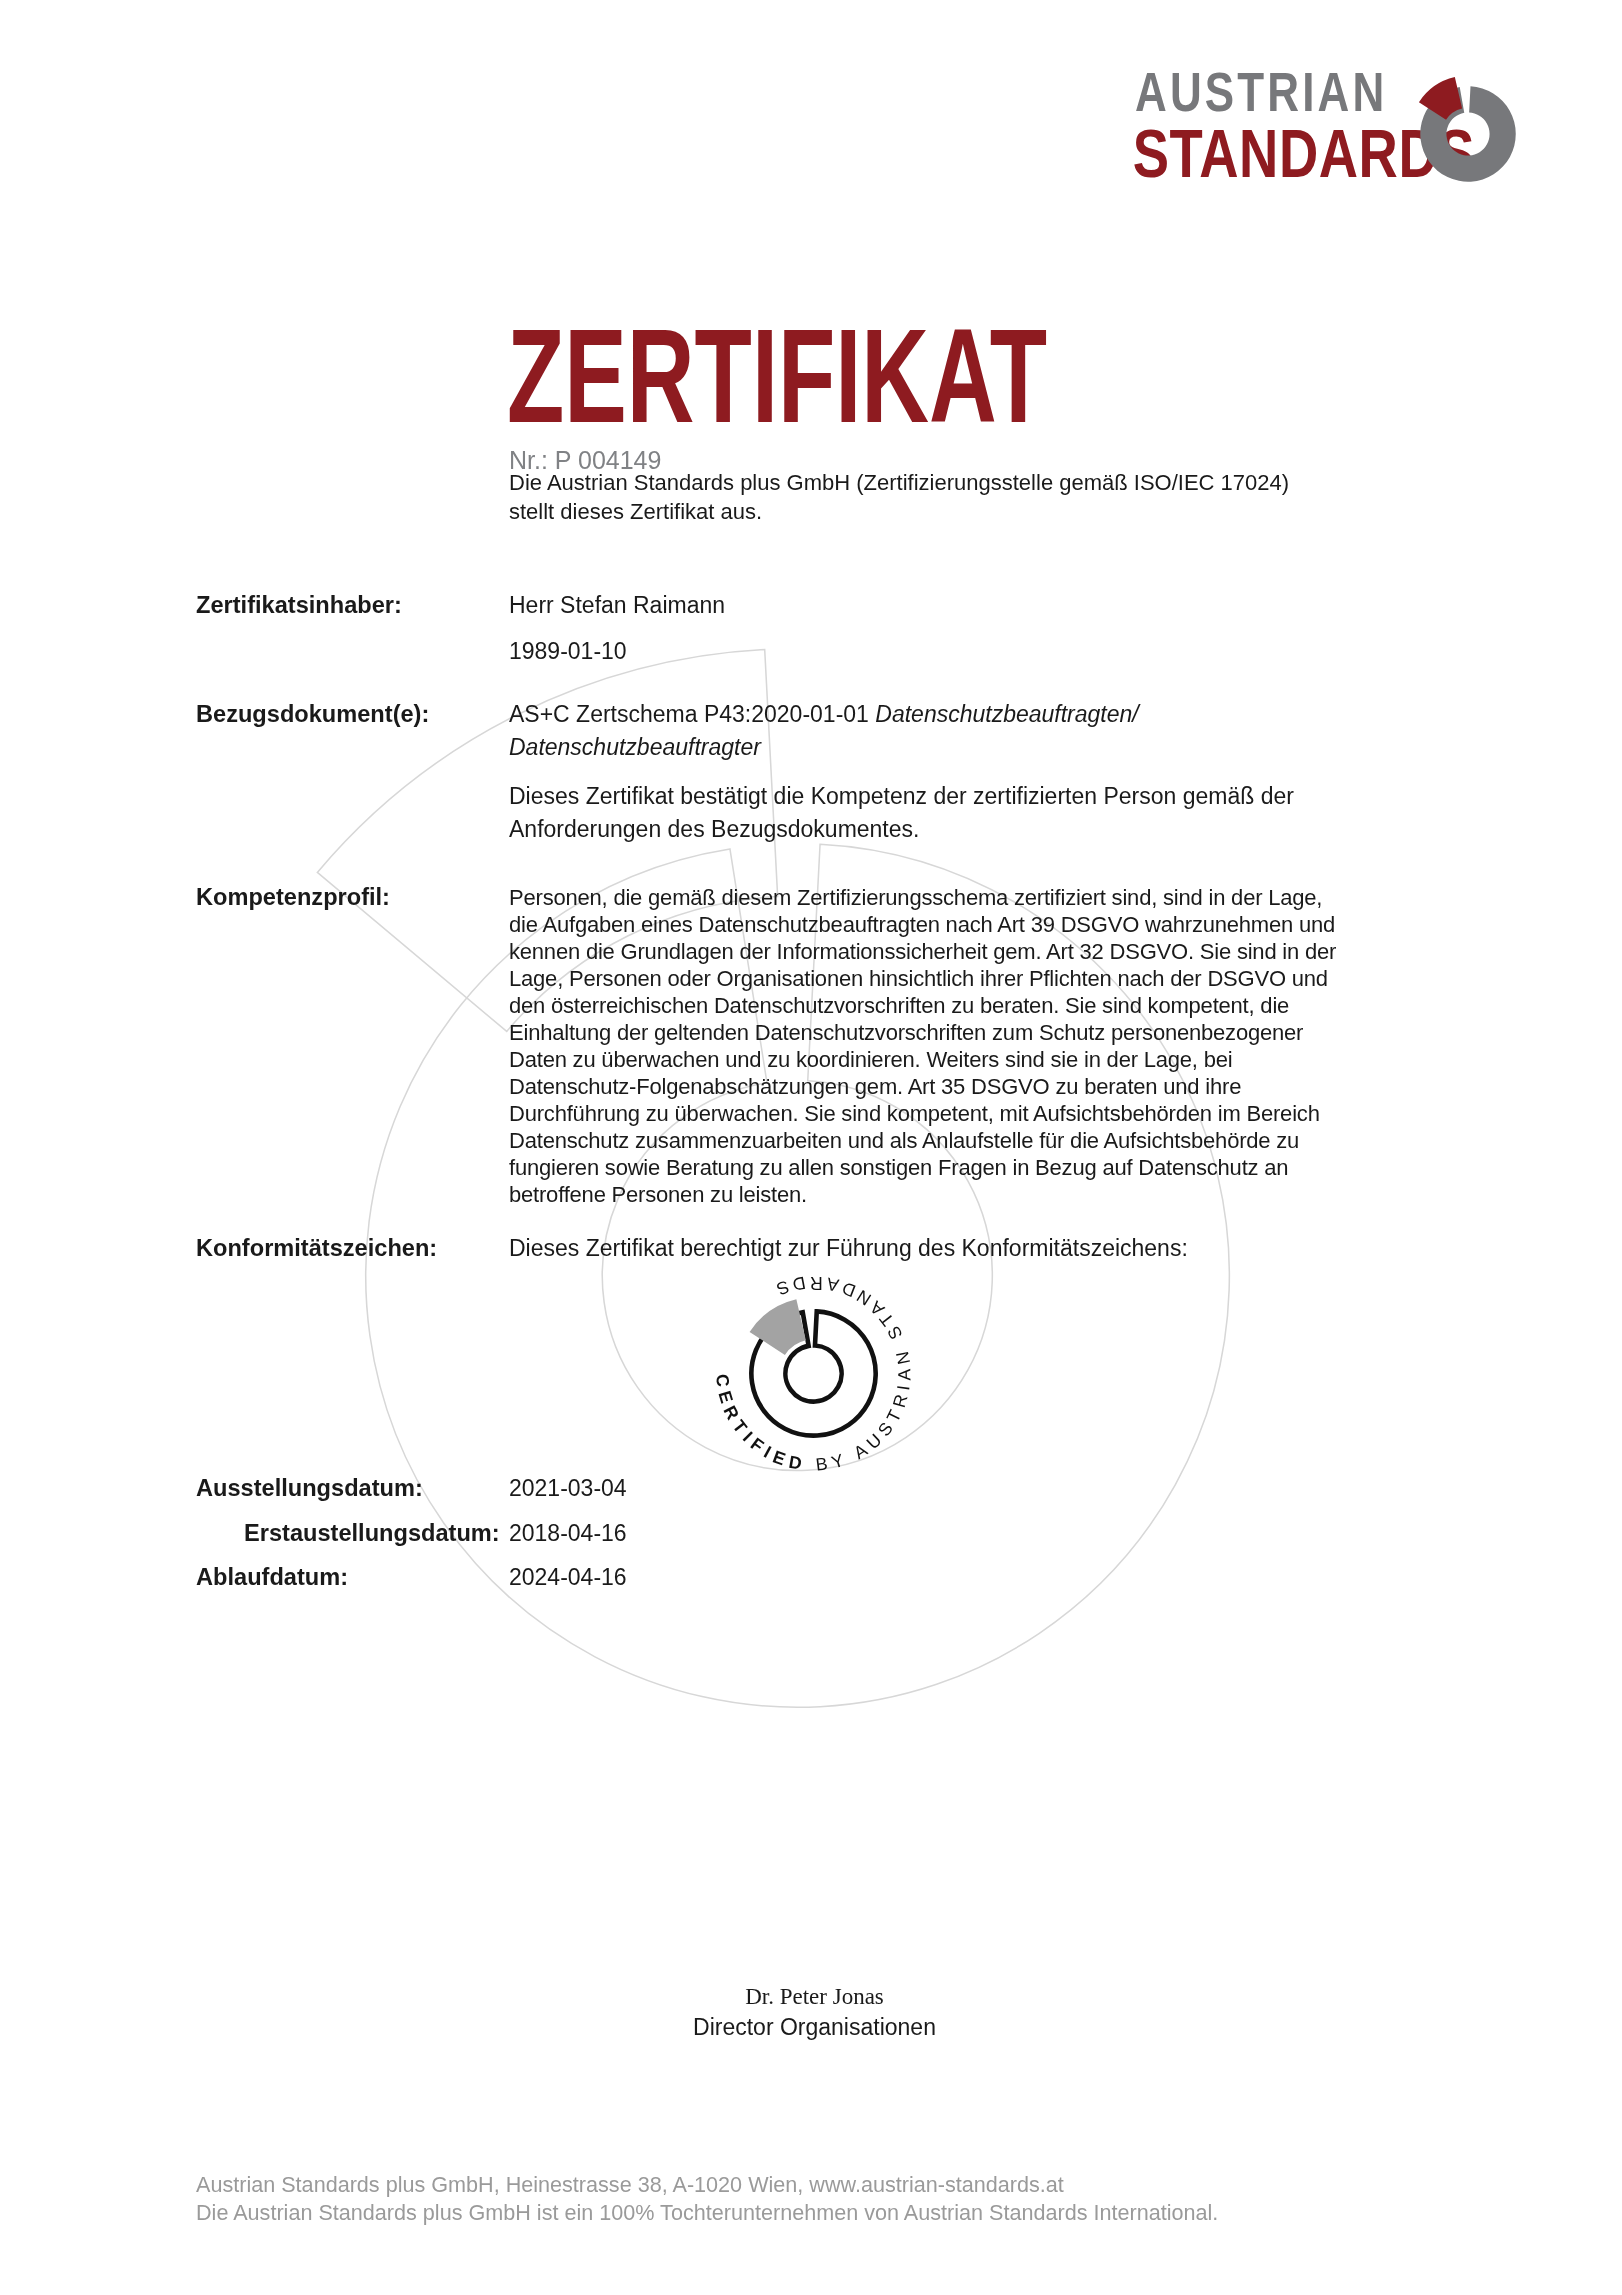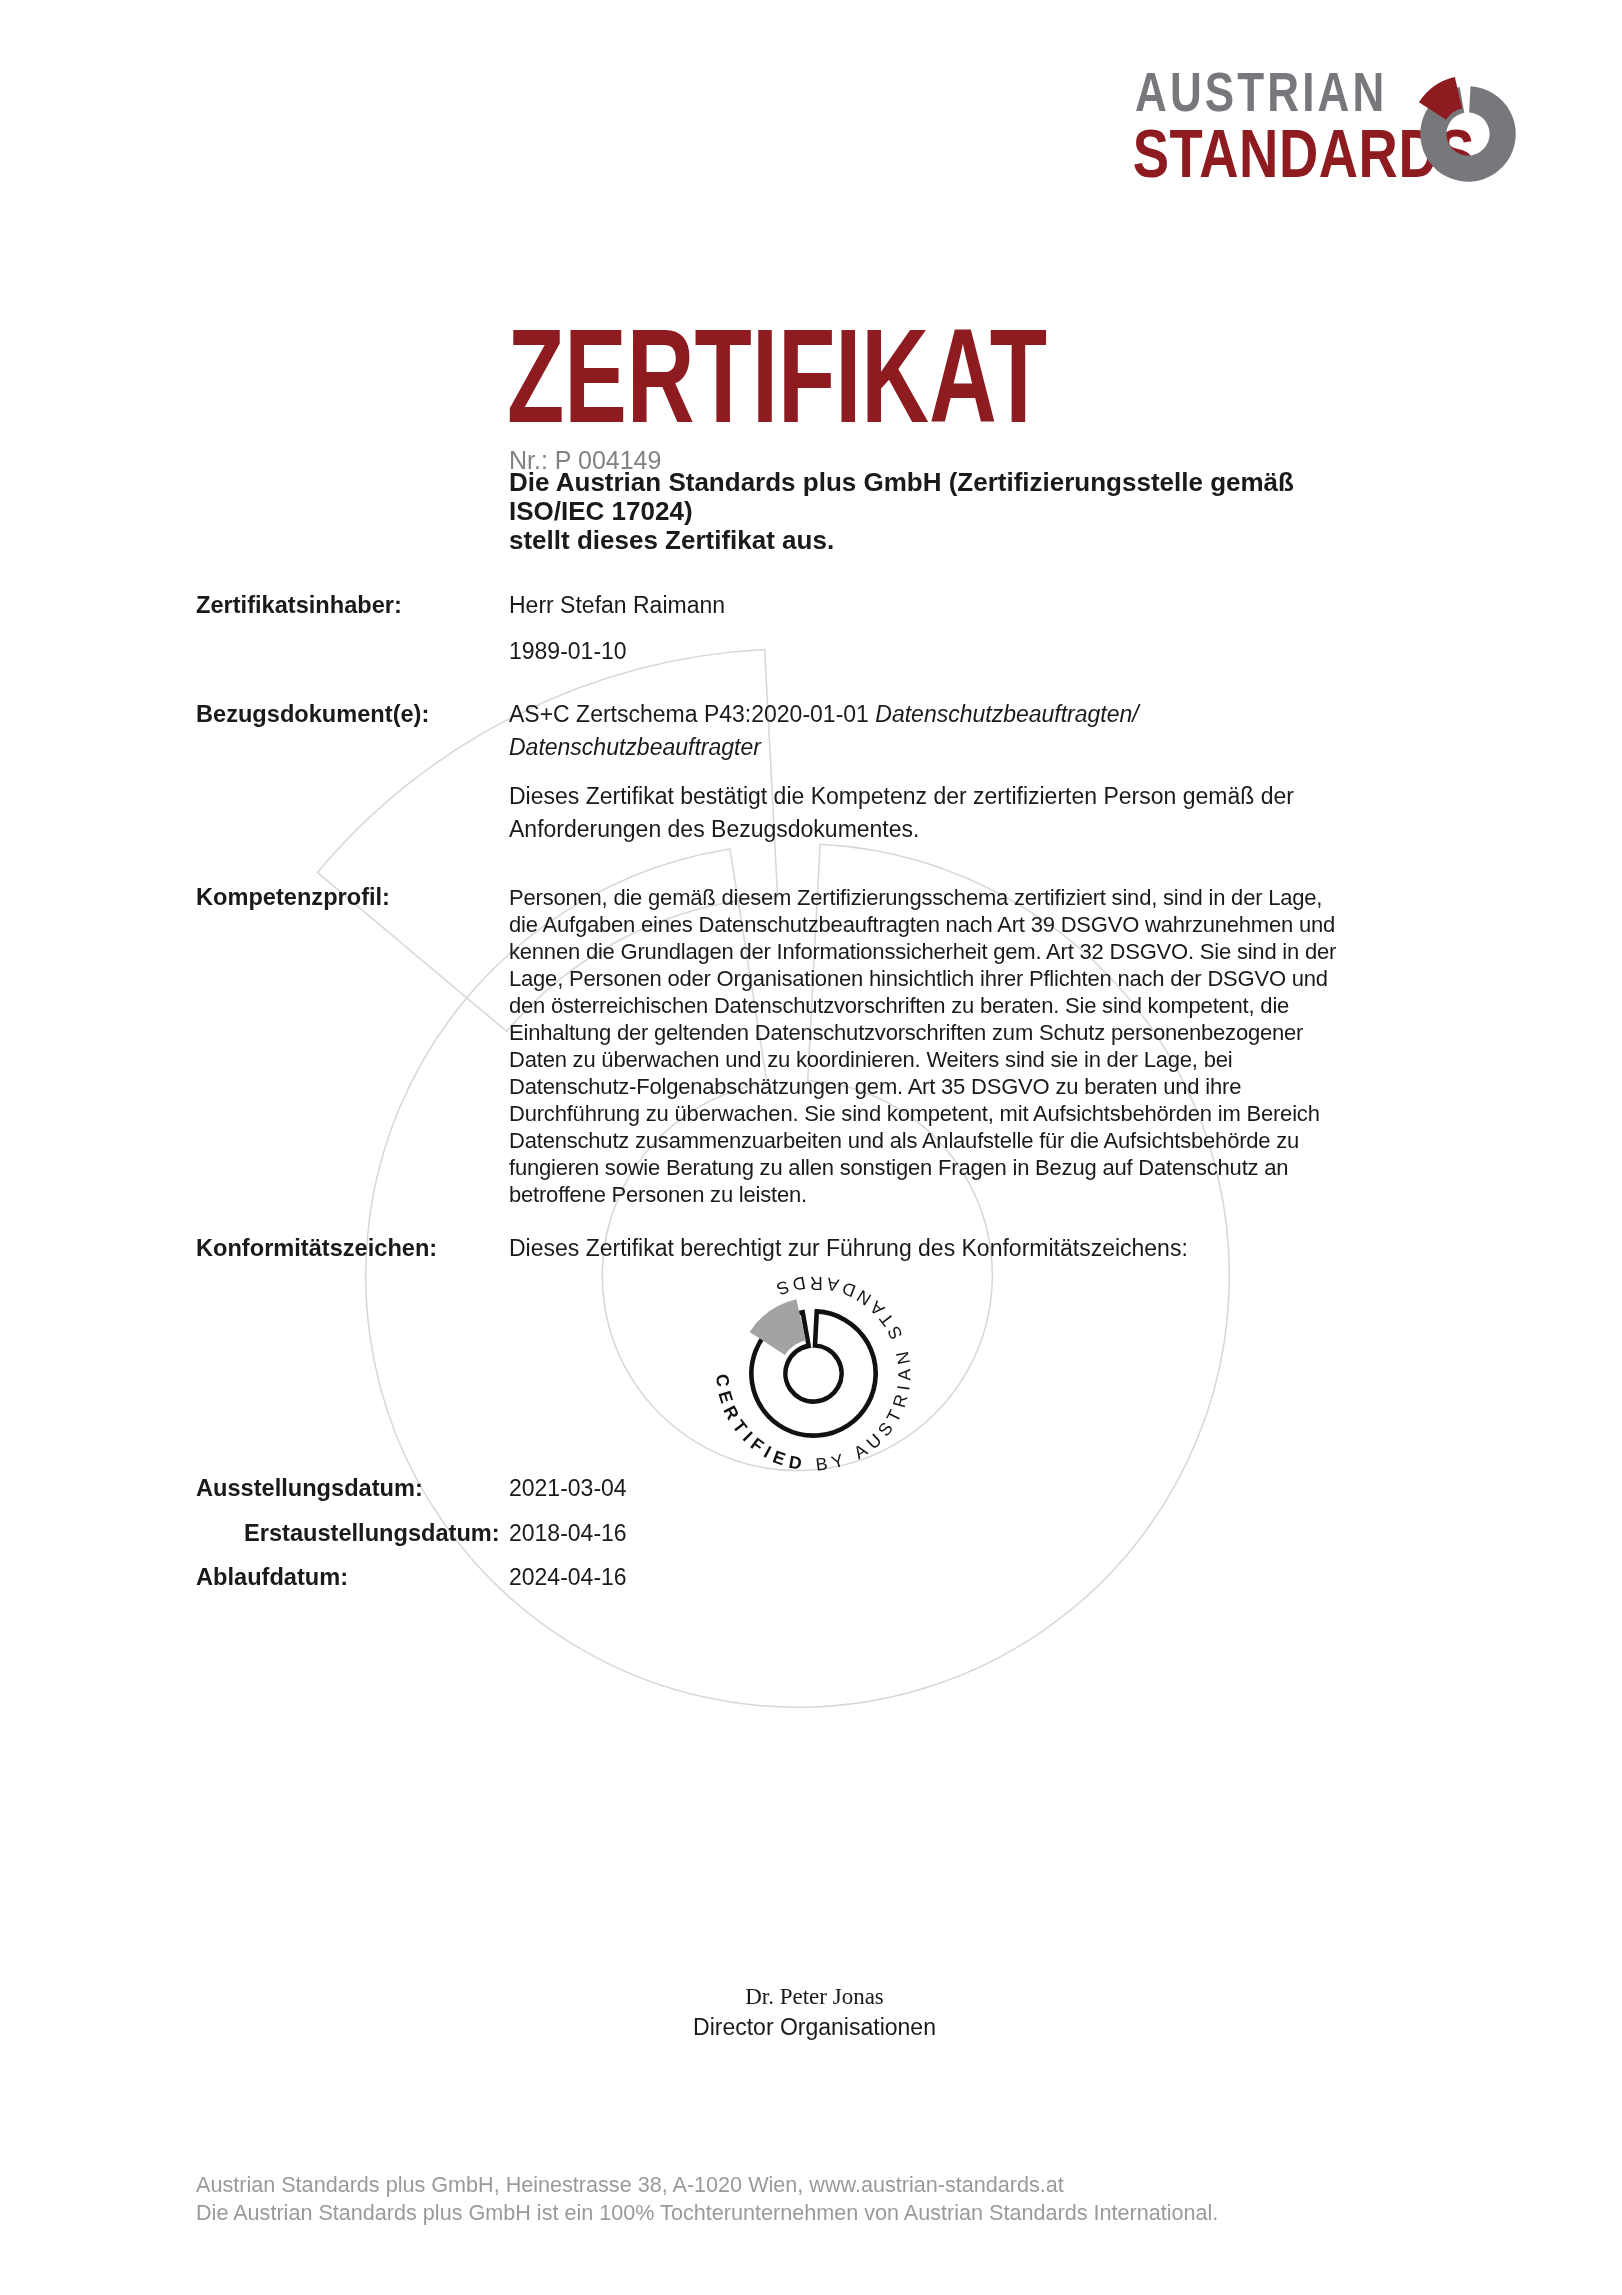--- a/index.html
+++ b/index.html
@@ -47,21 +47,21 @@
     left:507px;top:309px;
     font-size:134px;line-height:134px;font-weight:bold;color:var(--accent-red);
     white-space:nowrap;
   }
   .title .condense-l{display:inline-block;transform:scaleX(0.70);transform-origin:left center;white-space:nowrap;}
   .cert-number{
     left:509px;top:422px;font-size:25px;font-weight:normal;color:var(--nr-gray);white-space:nowrap;margin-top:24px;
   }
   .issuer{
     left:509px;top:468px;width:850px;
-    font-size:26px;line-height:29px;font-weight:bold;white-space:pre-line;
+    font-size:22px;line-height:29px;font-weight:normal;white-space:pre-line;
   }
 
   
   .label{
     left:196px;font-size:23.6px;font-weight:bold;white-space:nowrap;
   }
   .value{
     left:509px;font-size:23px;white-space:nowrap;
   }
   .para{

